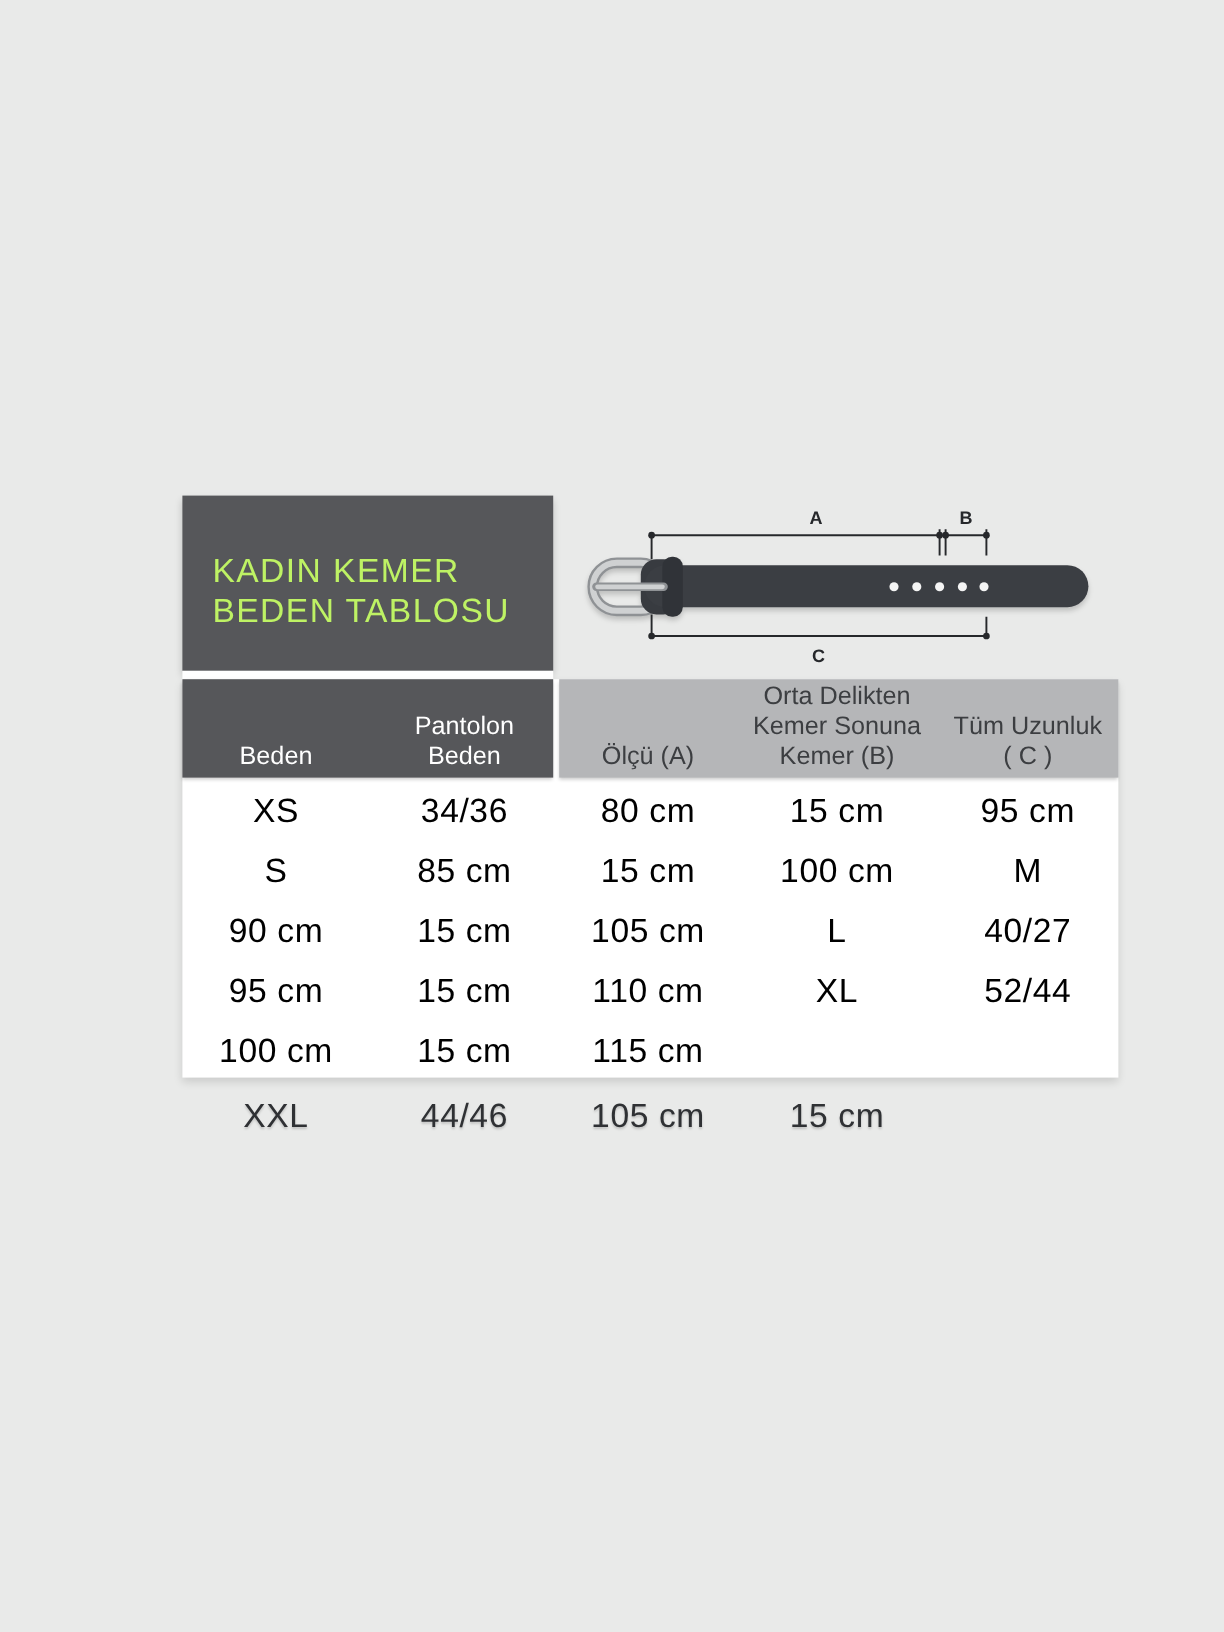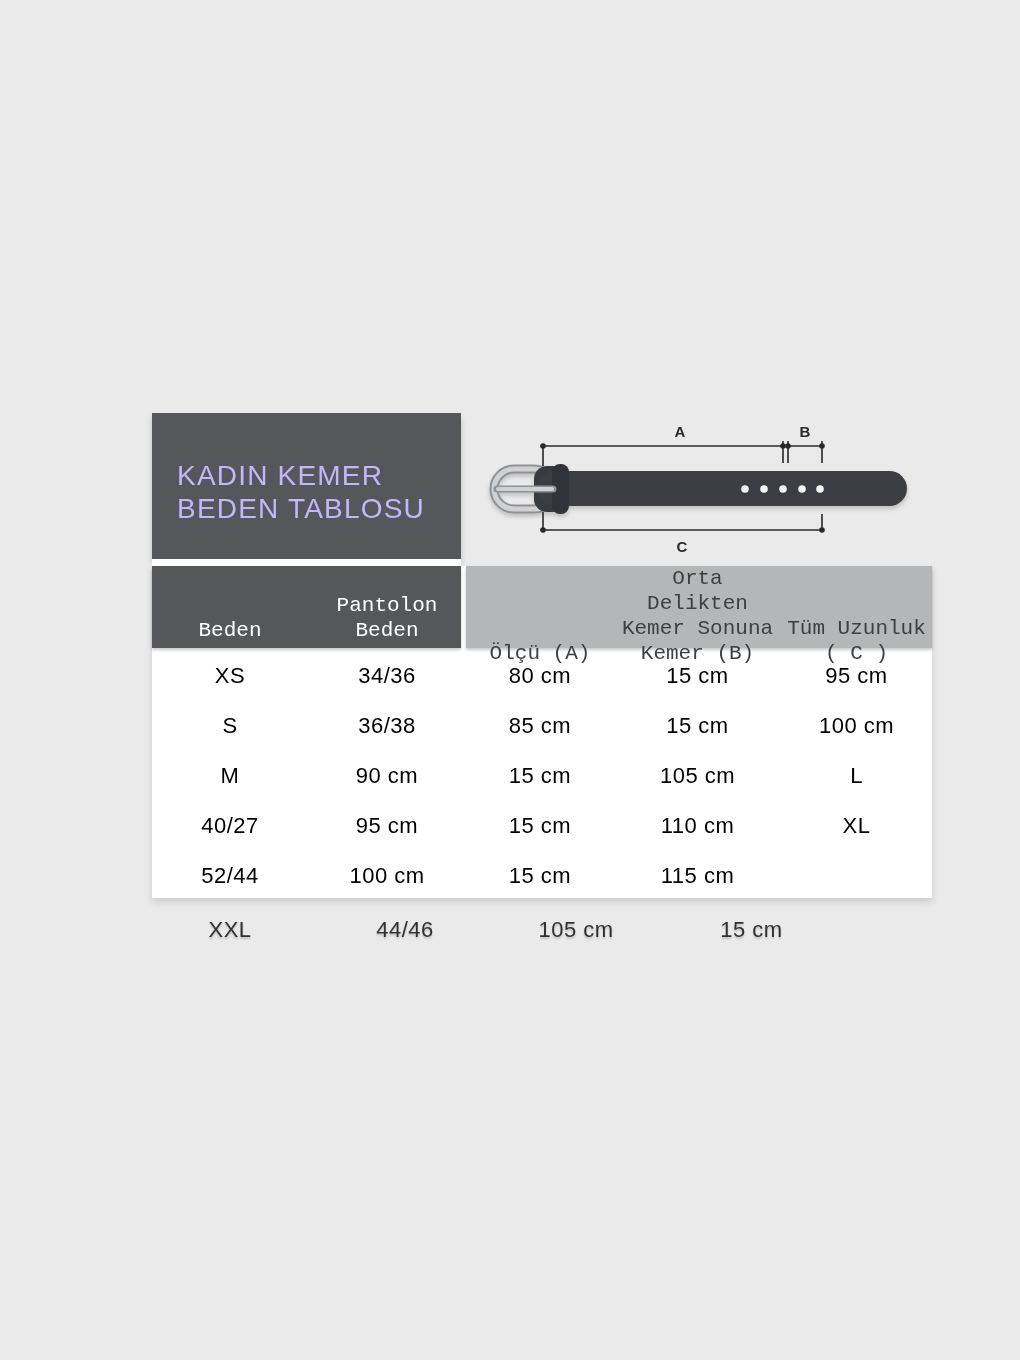--- a/index.html
+++ b/index.html
@@ -13,21 +13,21 @@
 
   
   .title-block{
     position:absolute;left:152px;top:413px;width:309px;height:146px;
     background:#56575a;
     box-shadow:0 4px 6px rgba(0,0,0,0.18);
     display:flex;flex-direction:column;justify-content:center;
     padding-left:25px;box-sizing:border-box;padding-top:12px;
   }
   .title-line{
-    color:#c4b5fd;font-size:28px;line-height:33px;letter-spacing:1.2px;
+    color:#bef264;font-size:28px;line-height:33px;letter-spacing:1.2px;
   }
   .gap-strip{
     position:absolute;left:152px;top:559px;width:309px;height:7px;background:#ffffff;
   }
 
   
   .belt-diagram{position:absolute;left:470px;top:413px;width:465px;height:145px;}
   .dim-label{font-family:"Liberation Sans",sans-serif;font-size:15px;font-weight:bold;fill:#26282b;}
 
   
@@ -44,33 +44,33 @@
   .th-dark{
     grid-column:1/3;background:#56575a;color:#ffffff;
     grid-template-columns:156px 148px;column-gap:5px;
     box-shadow:0 2px 3px rgba(0,0,0,0.22);
   }
   .th-light{
     grid-column:3/6;background:#b5b6b8;color:#3c3e41;
     grid-template-columns:148px 157px 151px;column-gap:5px;
     box-shadow:0 2px 3px rgba(0,0,0,0.22);
   }
-  .th-col{text-align:center;font-size:21px;line-height:25px;font-family:Liberation Mono, monospace;}
+  .th-col{text-align:center;font-size:21px;line-height:25px;}
   .th-col span{display:block;}
 
   .cell{
     display:flex;align-items:center;justify-content:center;
-    font-size:22px;letter-spacing:0.5px;
+    font-size:28px;letter-spacing:0.5px;
   }
 
   .xxl-row{
     position:absolute;left:152px;top:908px;height:44px;
     display:grid;
     grid-template-columns:156px 148px 148px 157px 151px;
-    column-gap:23px;
+    column-gap:5px;
   }
   .xxl-row .cell{
     background:transparent;color:#2f3134;
     text-shadow:0 2px 2px rgba(0,0,0,0.18);
   }
 </style>
 </head>
 <body>
 
 <div class="stage">
@@ -157,21 +157,20 @@
       </div>
     </div>
 
     <div class="cell c-left rd" style="display:flex">XS</div>
     <div class="cell c-left rd">34/36</div>
     <div class="cell c-right rd">80 cm</div>
     <div class="cell c-right rd">15 cm</div>
     <div class="cell c-right rd">95 cm</div>
 
     <div class="cell rw">S</div>
-    <div class="cell rw">36/38</div>
     <div class="cell rw">85 cm</div>
     <div class="cell rw">15 cm</div>
     <div class="cell rw">100 cm</div>
 
     <div class="cell c-left rd">M</div>
     <div class="cell c-right rd">90 cm</div>
     <div class="cell c-right rd">15 cm</div>
     <div class="cell c-right rd">105 cm</div>
 
     <div class="cell rw">L</div>

